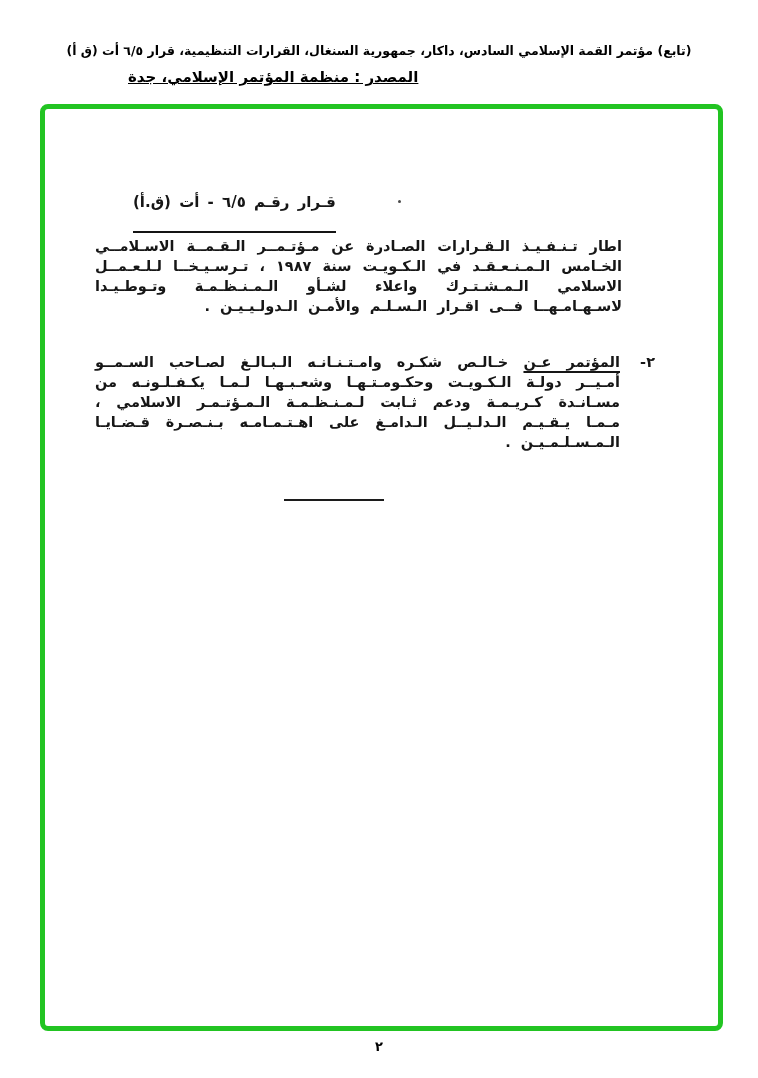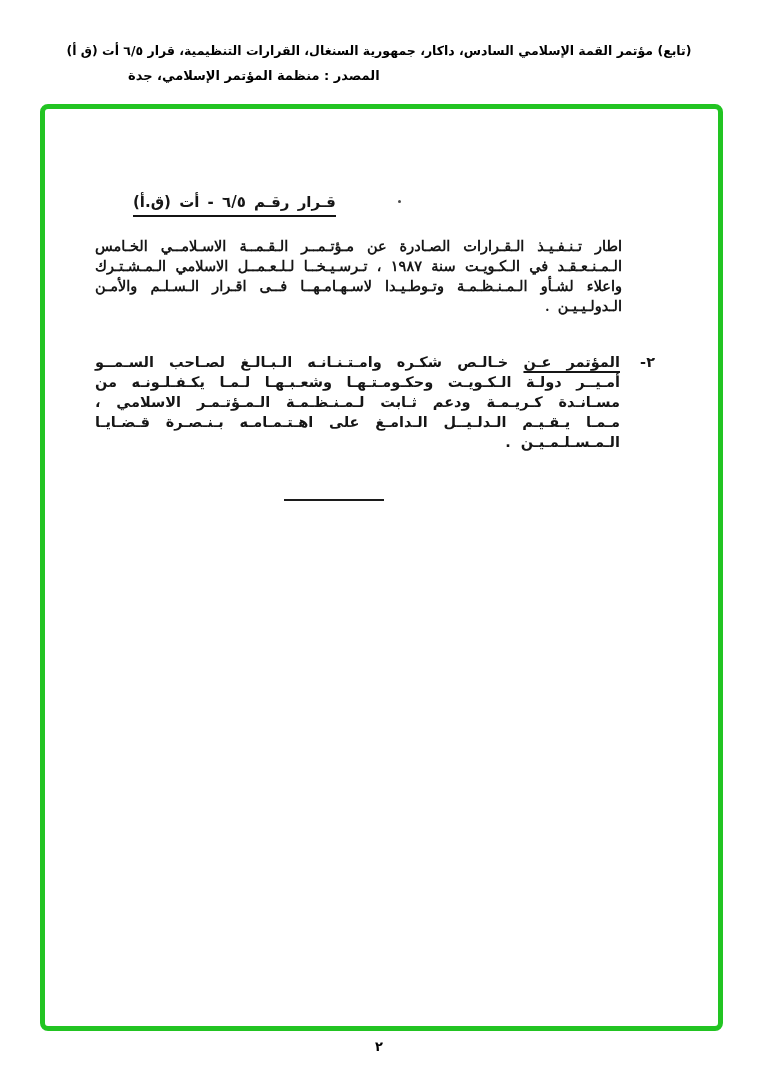--- a/index.html
+++ b/index.html
@@ -20,61 +20,61 @@
     direction: rtl;
     font-size: 12.5px;
     font-weight: 700;
     color: #000;
     white-space: nowrap;
   }
   .hdr2 {
     position: absolute;
     top: 68px; left: 128px;
     direction: rtl;
-    font-size: 13px;
+    font-size: 15px;
     font-weight: 700;
     color: #000;
+    text-decoration: underline;
   }
   .frame {
     position: absolute;
     left: 40px; top: 104px;
     width: 683px; height: 927px;
     border: 5px solid #22c422;
     border-radius: 8px;
     background: #ffffff;
   }
   .title {
     position: absolute;
     left: 88px; top: 84px;
     display: inline-block;
     direction: rtl;
     font-size: 15px;
     font-weight: 700;
     word-spacing: 3px;
     border-bottom: 2px solid #141414;
-    padding-bottom: 4px;
+    padding-bottom: 20px;
   }
   .stray {
     position: absolute;
     left: 353px; top: 91px;
     width: 3px; height: 3px;
     background: #4a4a4a;
     border-radius: 50%;
   }
   .para1 {
     position: absolute;
     left: 50px; top: 127px;
     width: 527px;
     direction: rtl;
     text-align: justify;
     font-size: 14.5px;
     font-weight: 700;
     line-height: 20px;
     word-spacing: 5px;
-    font-family: Liberation Serif, serif;
   }
   .item2 {
     position: absolute;
     left: 50px; top: 243px;
     width: 560px;
     direction: rtl;
     font-size: 14.5px;
     font-weight: 700;
     line-height: 20px;
   }

